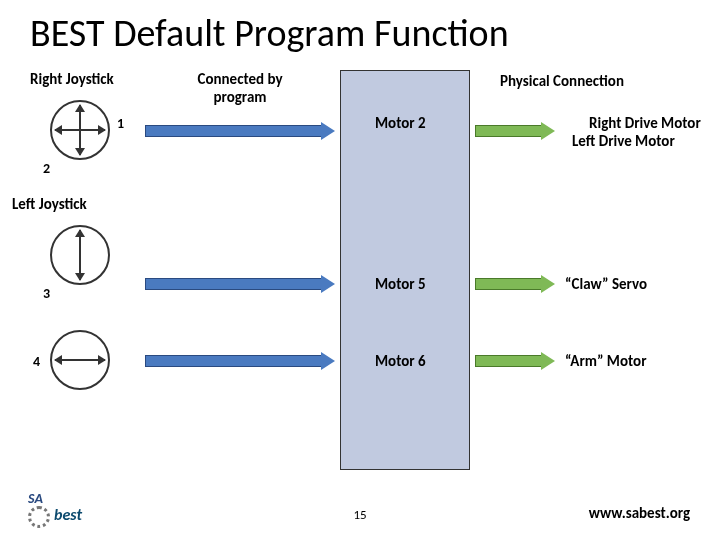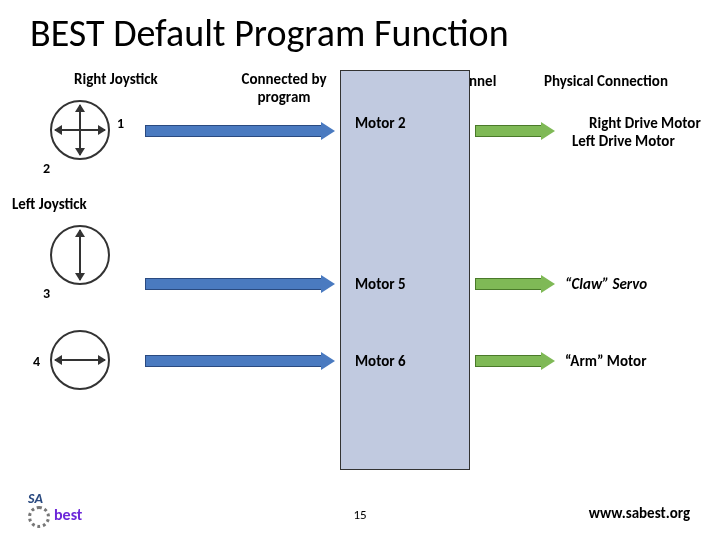--- a/index.html
+++ b/index.html
@@ -1,22 +1,22 @@
 <!DOCTYPE html>
 <html><head>
 <meta charset="utf-8">
 <style>
   * { box-sizing: border-box; margin: 0; padding: 0; }
   html, body { width: 720px; height: 540px; font-family: Calibri, Arial, sans-serif; background: #fff; color: #000; }
   .slide { position: relative; width: 720px; height: 540px; }
   .title { position: absolute; left: 30px; top: 10px; font-size: 38px; font-weight: 400; }
-  .col-header { position: absolute; font-size: 15px; font-weight: 700; text-align: center; margin-left: 44px; }
+  .col-header { position: absolute; font-size: 15px; font-weight: 700; text-align: center; }
   .label { position: absolute; font-size: 15px; font-weight: 700; }
   .cortex-box { position: absolute; left: 340px; top: 70px; width: 130px; height: 400px; background: #c1cae0; border: 1px solid #333; }
-  .motor-label { position: absolute; font-size: 15px; font-weight: 700; text-align: left; width: 120px; }
+  .motor-label { position: absolute; font-size: 15px; font-weight: 700; text-align: left; width: 120px; margin-left: 20px; }
   .phys-label { position: absolute; font-size: 15px; font-weight: 700; }
   .joy-circle { position: absolute; width: 60px; height: 60px; border: 2px solid #333; border-radius: 50%; }
   .joy-num { position: absolute; font-size: 14px; font-weight: 700; }
   .arrow-h { position: absolute; height: 2px; background: #333; }
   .arrow-h::before, .arrow-h::after { content: ""; position: absolute; top: -4px; width: 0; height: 0; border-top: 5px solid transparent; border-bottom: 5px solid transparent; }
   .arrow-h::before { left: -1px; border-right: 8px solid #333; }
   .arrow-h::after { right: -1px; border-left: 8px solid #333; }
   .arrow-v { position: absolute; width: 2px; background: #333; }
   .arrow-v::before, .arrow-v::after { content: ""; position: absolute; left: -4px; width: 0; height: 0; border-left: 5px solid transparent; border-right: 5px solid transparent; }
   .arrow-v::before { top: -1px; border-bottom: 8px solid #333; }
@@ -24,21 +24,21 @@
   .block-arrow { position: absolute; height: 18px; }
   .block-arrow .shaft { position: absolute; left: 0; top: 3px; right: 12px; bottom: 3px; }
   .block-arrow .head { position: absolute; right: 0; top: 0; width: 0; height: 0; border-top: 9px solid transparent; border-bottom: 9px solid transparent; }
   .blue .shaft { background: #4a7ac0; border: 1px solid #2a4a80; }
   .blue .head { border-left: 14px solid #4a7ac0; }
   .green .shaft { background: #7fb956; border: 1px solid #4a7a2a; }
   .green .head { border-left: 14px solid #7fb956; }
   .logo { position: absolute; left: 28px; bottom: 12px; font-size: 12px; font-weight: 700; color: #2a4a80; line-height: 0.9; }
   .logo .gear { display:inline-block; width:22px; height:22px; border:3px dotted #777; border-radius:50%; vertical-align:middle; margin-right:4px;}
   .logo .sa { font-size: 14px; color: #2a4a80; display:block;font-style:italic;}
-  .logo .best { font-size: 16px; color: #6d28d9; }
+  .logo .best { font-size: 16px; font-style: italic; color: #0c4a6e; }
   .footer-url { position: absolute; right: 30px; bottom: 18px; font-size: 15px; font-weight: 700; text-align: center; }
   .page-num { position: absolute; left: 50%; bottom: 18px; transform: translateX(-50%); font-size: 13px; }
 </style>
 </head>
 <body>
 
 <div class="slide">
 
   <div class="title">BEST Default Program Function</div>
 
@@ -75,21 +75,21 @@
 
   <div class="block-arrow blue" style="left:145px; top:275px; width:190px;">
       <div class="shaft"></div>
       <div class="head"></div>
     </div>
   <div class="motor-label" style="left:355px; top:275px;">Motor 5</div>
   <div class="block-arrow green" style="left:475px; top:275px; width:80px;">
       <div class="shaft"></div>
       <div class="head"></div>
     </div>
-  <div class="phys-label" style="left:565px; top:275px;font-style:italic;">“Claw” Servo</div>
+  <div class="phys-label" style="left:565px; top:275px;">“Claw” Servo</div>
 
   <div class="joy-circle" style="left:50px; top:330px;"></div>
   <div class="arrow-h" style="left:55px; top:359px; width:50px;"></div>
   <div class="joy-num" style="left:33px; top:353px;">4</div>
 
   <div class="block-arrow blue" style="left:145px; top:352px; width:190px;">
       <div class="shaft"></div>
       <div class="head"></div>
     </div>
   <div class="motor-label" style="left:355px; top:352px;">Motor 6</div>

